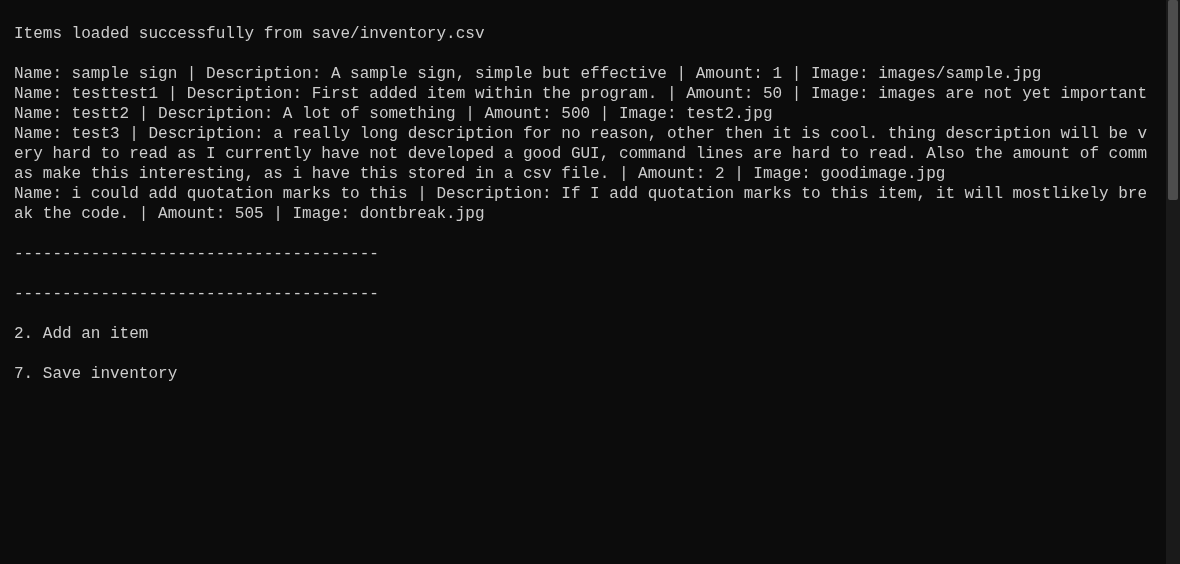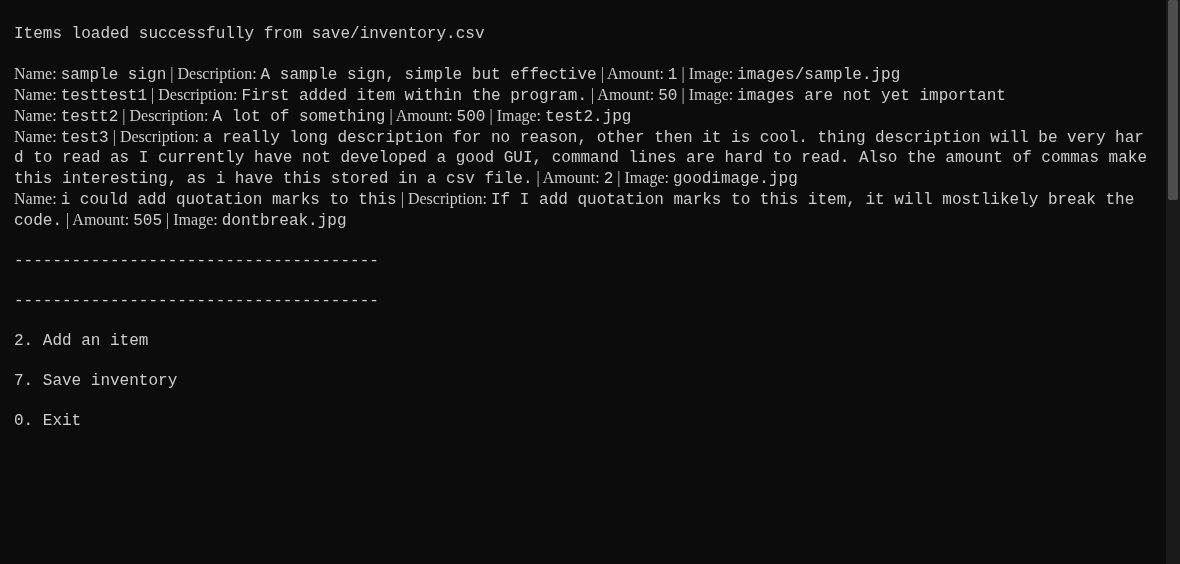--- a/index.html
+++ b/index.html
@@ -18,21 +18,21 @@
     padding: 4px 0 0 14px;
     white-space: pre-wrap;
     word-break: break-all;
     position: relative;
     width: 1152px;
     box-sizing: border-box;
   }
   .line {
     display: block;
   }
-  .field-label { display:inline;font-family:Liberation Serif, serif; }
+  .field-label { display:inline; }
   .field-value { display:inline; }
   .scrollbar-track {
     position: absolute;
     top: 0;
     right: 0;
     width: 14px;
     height: 564px;
     background: #1a1a1a;
   }
   .scrollbar-thumb {
@@ -54,20 +54,19 @@
 <body>
 
 <div class="container">
 <div class="terminal">
 <span class="line">Items loaded successfully from save/inventory.csv</span>
 <span class="line"><span class="field-label">Name: </span><span class="field-value">sample sign</span><span class="field-label"> | </span><span class="field-label">Description: </span><span class="field-value">A sample sign, simple but effective</span><span class="field-label"> | </span><span class="field-label">Amount: </span><span class="field-value">1</span><span class="field-label"> | </span><span class="field-label">Image: </span><span class="field-value">images/sample.jpg</span></span><span class="line"><span class="field-label">Name: </span><span class="field-value">testtest1</span><span class="field-label"> | </span><span class="field-label">Description: </span><span class="field-value">First added item within the program.</span><span class="field-label"> | </span><span class="field-label">Amount: </span><span class="field-value">50</span><span class="field-label"> | </span><span class="field-label">Image: </span><span class="field-value">images are not yet important</span></span><span class="line"><span class="field-label">Name: </span><span class="field-value">testt2</span><span class="field-label"> | </span><span class="field-label">Description: </span><span class="field-value">A lot of something</span><span class="field-label"> | </span><span class="field-label">Amount: </span><span class="field-value">500</span><span class="field-label"> | </span><span class="field-label">Image: </span><span class="field-value">test2.jpg</span></span><span class="line"><span class="field-label">Name: </span><span class="field-value">test3</span><span class="field-label"> | </span><span class="field-label">Description: </span><span class="field-value">a really long description for no reason, other then it is cool. thing description will be very hard to read as I currently have not developed a good GUI, command lines are hard to read. Also the amount of commas make this interesting, as i have this stored in a csv file.</span><span class="field-label"> | </span><span class="field-label">Amount: </span><span class="field-value">2</span><span class="field-label"> | </span><span class="field-label">Image: </span><span class="field-value">goodimage.jpg</span></span><span class="line"><span class="field-label">Name: </span><span class="field-value">i could add quotation marks to this</span><span class="field-label"> | </span><span class="field-label">Description: </span><span class="field-value">If I add quotation marks to this item, it will mostlikely break the code.</span><span class="field-label"> | </span><span class="field-label">Amount: </span><span class="field-value">505</span><span class="field-label"> | </span><span class="field-label">Image: </span><span class="field-value">dontbreak.jpg</span></span>
 <span class="line">--------------------------------------</span>
 <span class="line">--------------------------------------</span>
 <span class="line">2. Add an item</span>
 <span class="line">7. Save inventory</span>
-<span class="line">0. Exit</span>
 
 
 </div>
 <div class="scrollbar-track">
   <div class="scrollbar-thumb"></div>
 </div>
 </div>
 
 </body></html>

